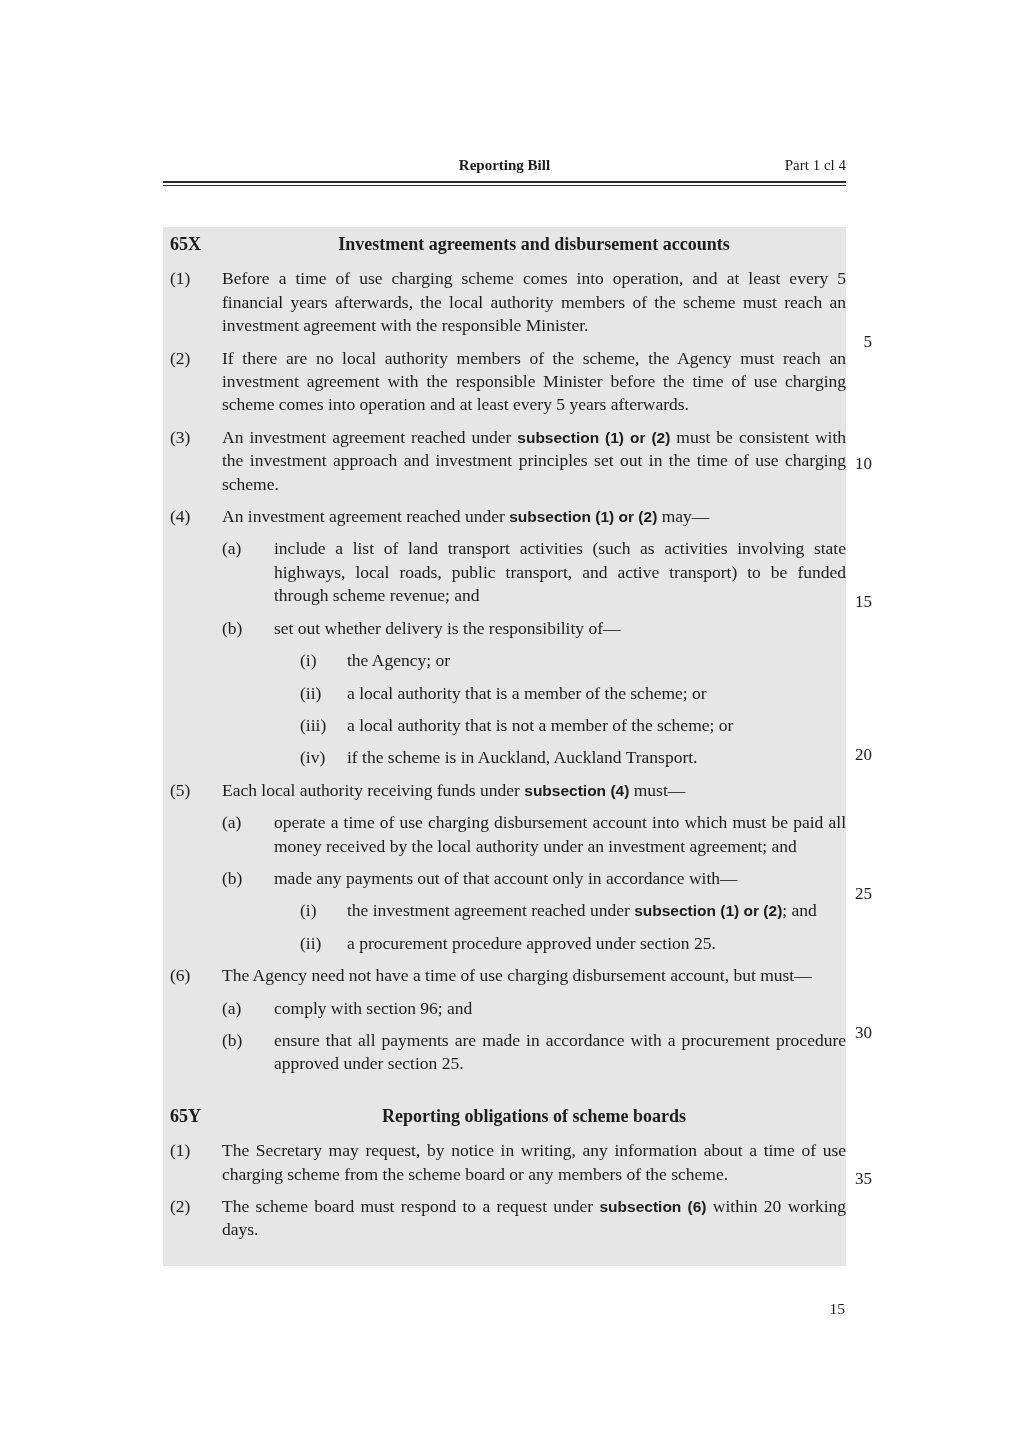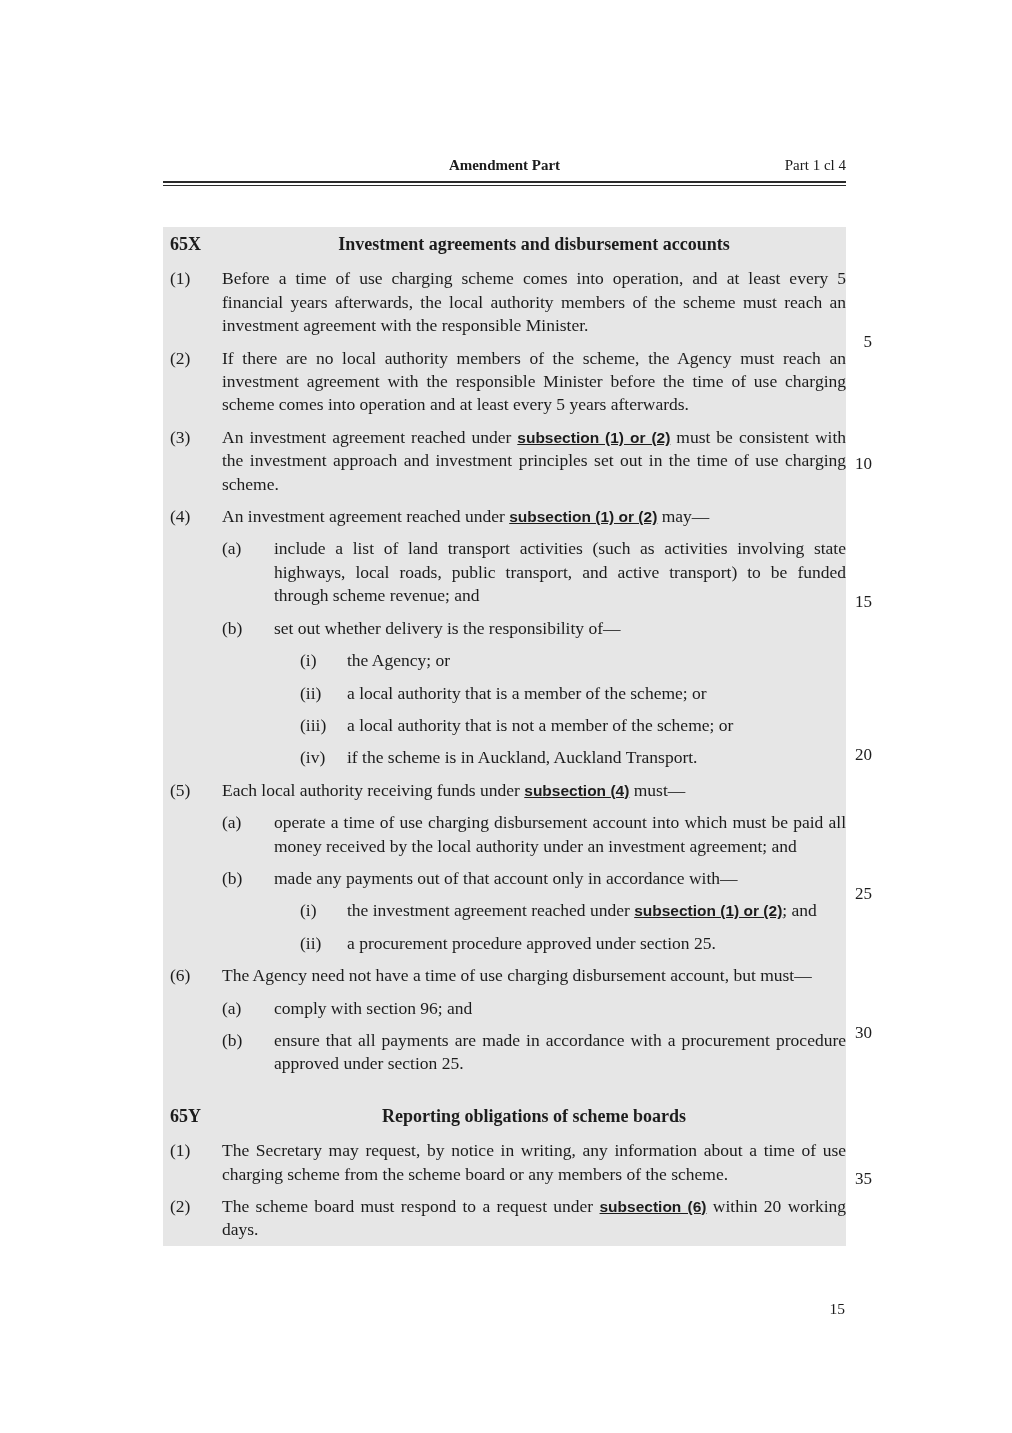--- a/index.html
+++ b/index.html
@@ -17,41 +17,40 @@
   .doc-header { position:absolute; left:163px; top:155px; width:683px; }
   .h-line1 { text-align:center; font-weight:bold; font-size:15px; line-height:19px; }
   .h-line2 { position:relative; text-align:center; font-weight:bold; font-size:15px; line-height:19px; margin-top:1px; }
   .part-ref { position:absolute; right:0; top:0; font-weight:normal; font-size:15px; }
   .header-rule { margin-top:6px; height:2px; border-top:2px solid #2a2a2a; border-bottom:1px solid #2a2a2a; }
 
   
   .bodyblock {
     position:absolute; left:163px; top:227px; width:683px;
     background:#e6e6e6;
-    padding:6px 0 4px 0;
+    padding:6px 0 24px 0;
     box-sizing:border-box;
     font-size:17.5px; line-height:23.4px;
   }
   .row { display:flex; margin-bottom:9px; }
   .row:last-child { margin-bottom:0; }
   .m { flex:0 0 auto; box-sizing:border-box; }
   .lvl0 .m { width:59px; padding-left:7px; }
   .lvl1 { margin-left:59px; }
   .lvl1 .m { width:52px; }
   .lvl2 { margin-left:137px; }
   .lvl2 .m { width:47px; }
   .ptext { flex:1 1 auto; text-align:justify; }
   .sec-heading { font-weight:bold; font-size:18px; margin-bottom:11px; }
   .sec-heading .ptext { text-align:center; }
   .sec-gap { margin-top:29px; }
   .bref {
     font-family:"Liberation Sans", sans-serif;
     font-weight:bold;
     font-size:15.5px;
-    text-decoration:underline;
   }
 
   
   .linenum {
     position:absolute; left:832px; width:40px;
     text-align:right; font-size:17px; line-height:23px;
   }
 
   
   .page-number {
@@ -59,21 +58,21 @@
     text-align:right; font-size:15.5px;
   }
 </style>
 </head>
 <body>
 
 <div class="page">
 
   <div class="doc-header">
     <div class="h-line2">
-      <span>Amendment Part</span>
+      <span>Reporting Bill</span>
       <span class="part-ref">Part 1 cl 4</span>
     </div>
     <div class="header-rule"></div>
   </div>
 
   <div class="bodyblock">
 
     <div class="row lvl0 sec-heading">
       <span class="m">65X</span>
       <span class="ptext">Investment agreements and disbursement accounts</span>

